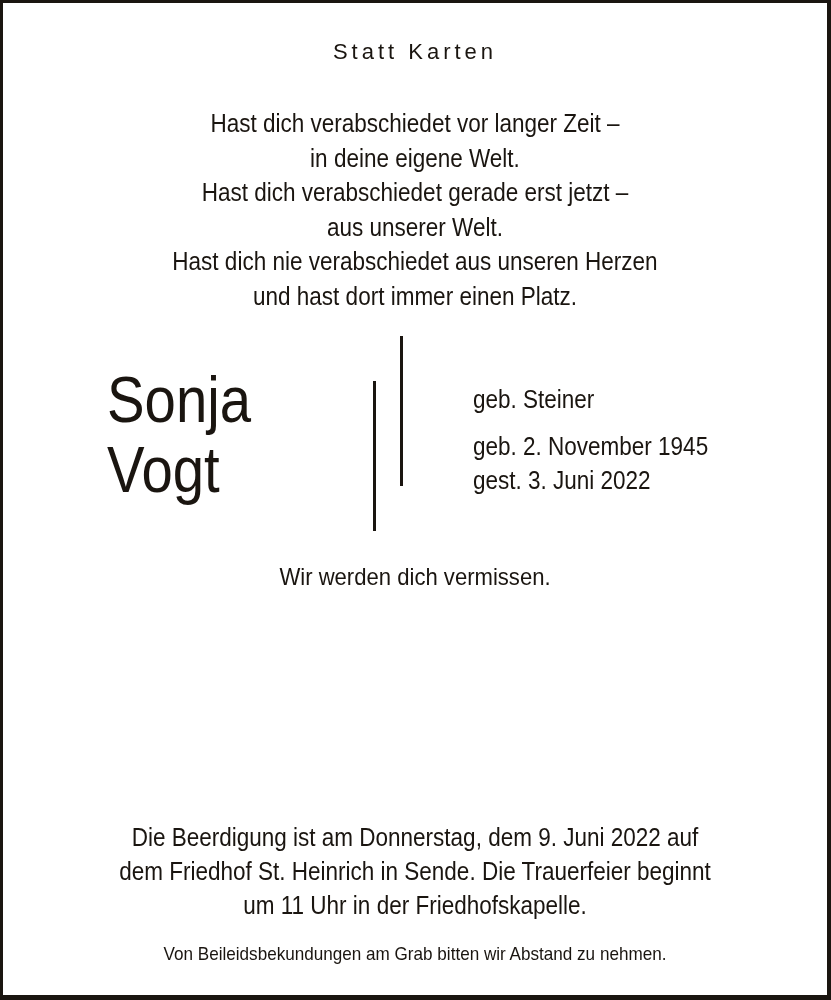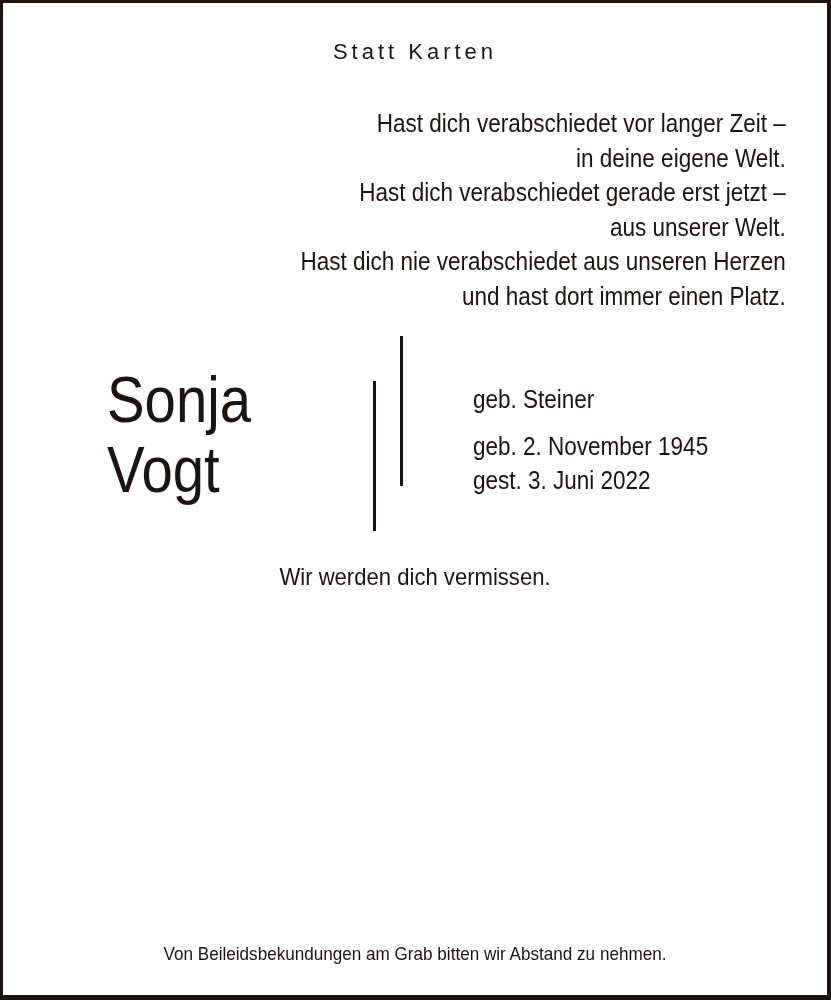--- a/index.html
+++ b/index.html
@@ -1,21 +1,21 @@
 <!DOCTYPE html>
 <html><head>
 <meta charset="utf-8">
 <style>
   html, body { margin:0; padding:0; }
   body { width:831px; height:1000px; background:#1a1510; position:relative; overflow:hidden;
     font-family:"Liberation Sans", sans-serif; color:#1a1510; }
   .card { position:absolute; left:3px; top:3px; width:824px; height:992px; background:#ffffff;text-decoration:underline; }
   .c { position:absolute; left:0; width:824px; text-align:center; white-space:nowrap; }
   .header { top:36px; font-size:22px; letter-spacing:4px; }
-  .poem { top:103px; font-size:25px; line-height:34.5px;text-align:right; }
+  .poem { top:103px; font-size:25px; line-height:34.5px; }
   .poem div { transform:scaleX(0.9); }
   .name { position:absolute; left:104px; top:362px; font-size:64px; line-height:70px; transform:scaleX(0.88); transform-origin:left top; }
   .vline { position:absolute; width:3px; background:#1a1510; }
   .details { position:absolute; left:470px; top:382px; font-size:25px; white-space:nowrap; transform:scaleX(0.9); transform-origin:left top; }
   .details .d1 { height:44px; }
   .details .d2 { line-height:34px; }
   .farewell { top:560px; font-size:24px; transform:scaleX(0.92); }
   .family { top:620px; font-size:29px; line-height:43px; }
   .family div { transform:scaleX(0.88); }
   .funeral { top:817px; font-size:25px; line-height:34px; }
@@ -47,15 +47,20 @@
 
   <div class="details">
     <div class="d1">geb. Steiner</div>
     <div class="d2">geb. 2. November 1945</div>
     <div class="d2">gest. 3. Juni 2022</div>
   </div>
 
   <div class="c farewell">Wir werden dich vermissen.</div>
 
 
+  <div class="c funeral">
+    <div>Die Beerdigung ist am Donnerstag, dem 9. Juni 2022 auf</div>
+    <div>dem Friedhof St. Heinrich in Sende. Die Trauerfeier beginnt</div>
+    <div>um 11 Uhr in der Friedhofskapelle.</div>
+  </div>
 
   <div class="c note">Von Beileidsbekundungen am Grab bitten wir Abstand zu nehmen.</div>
 </div>
 
 </body></html>

